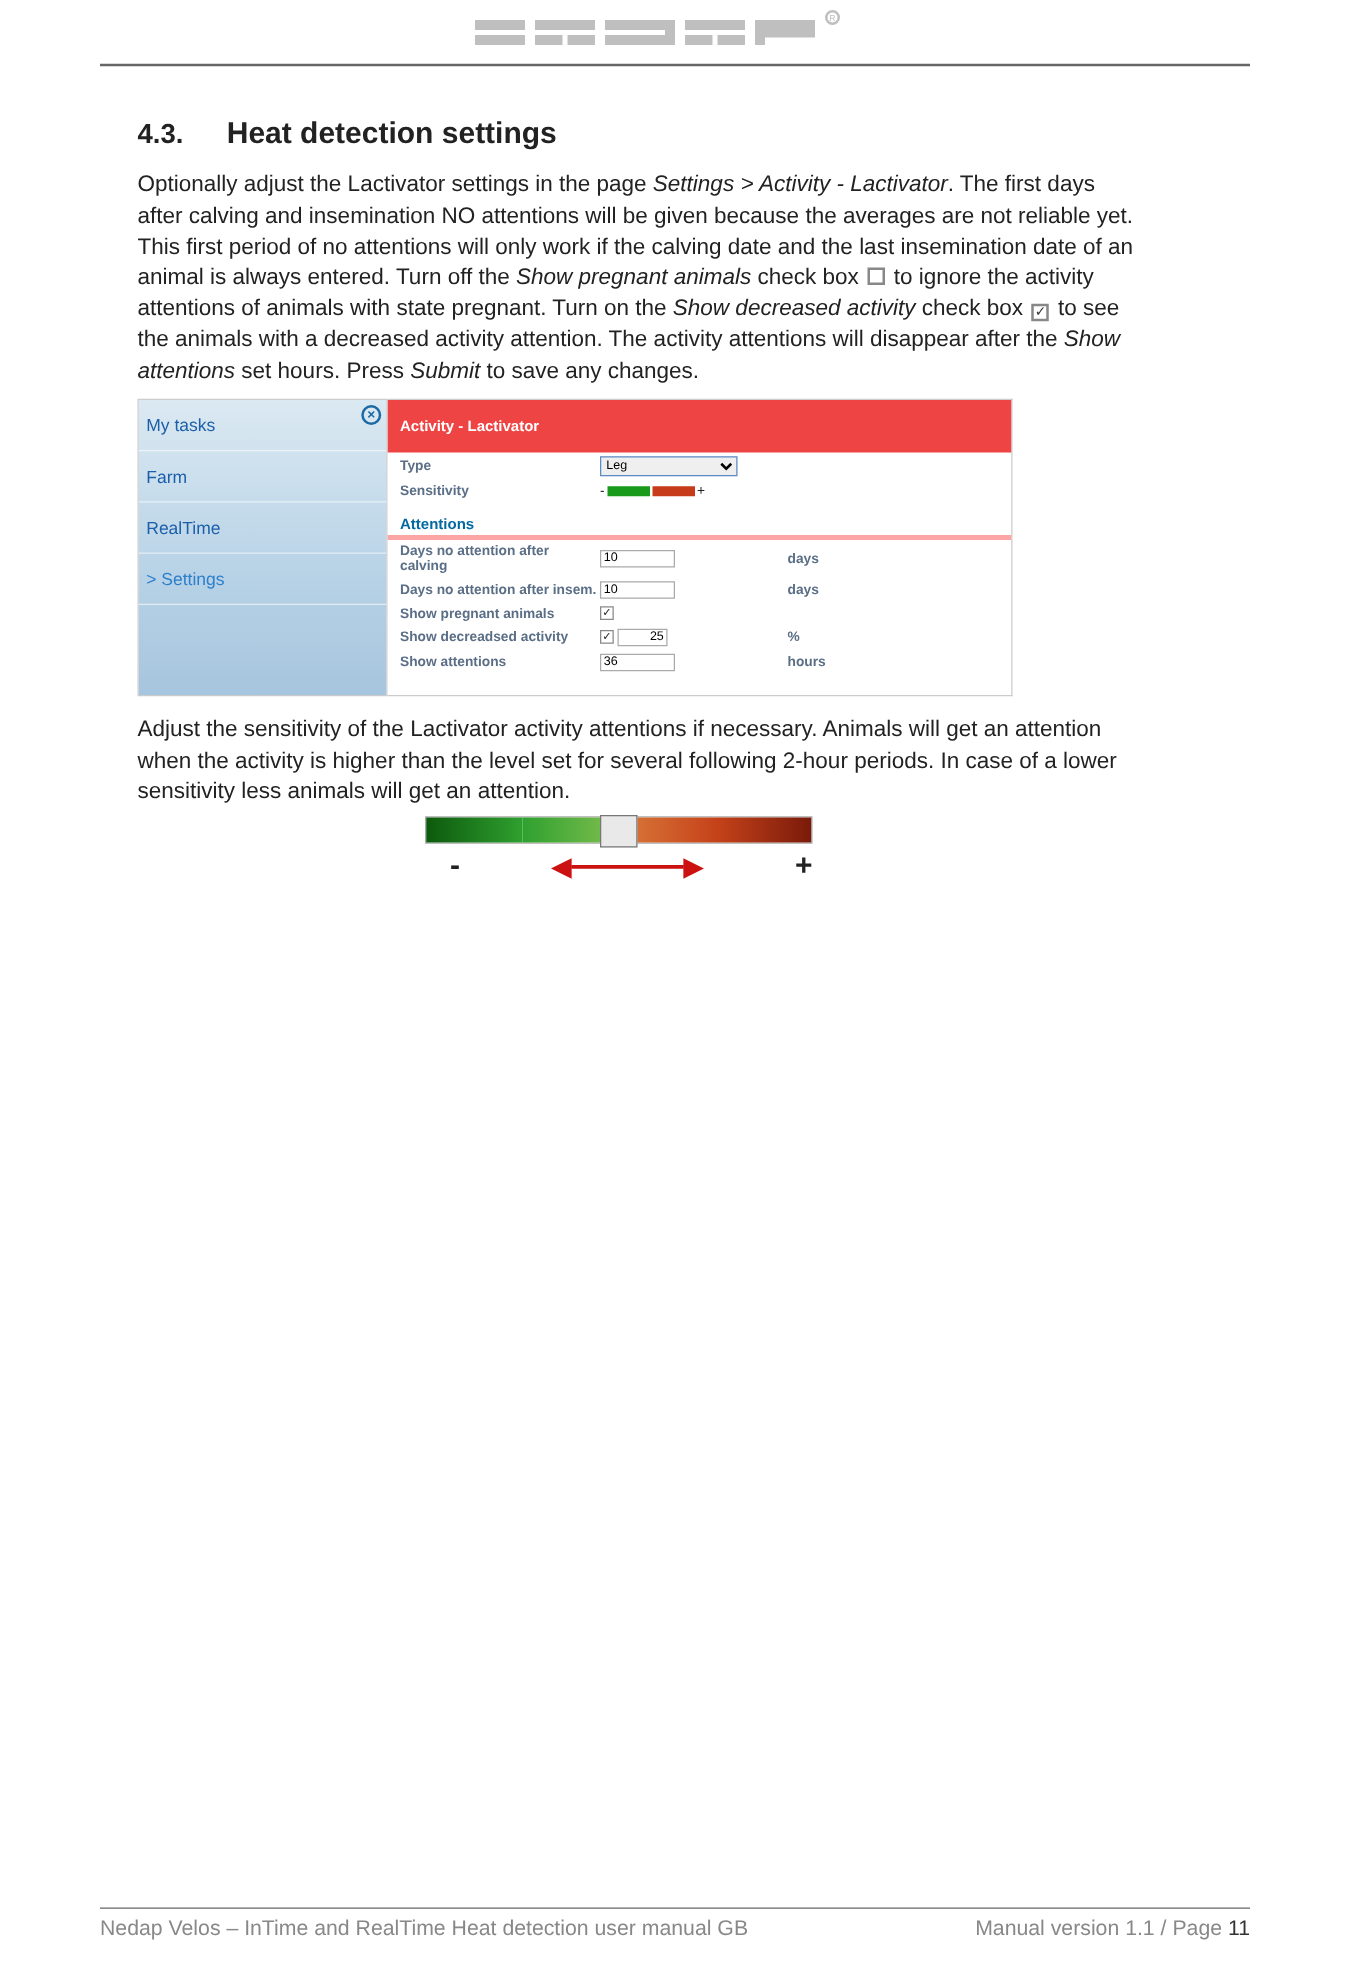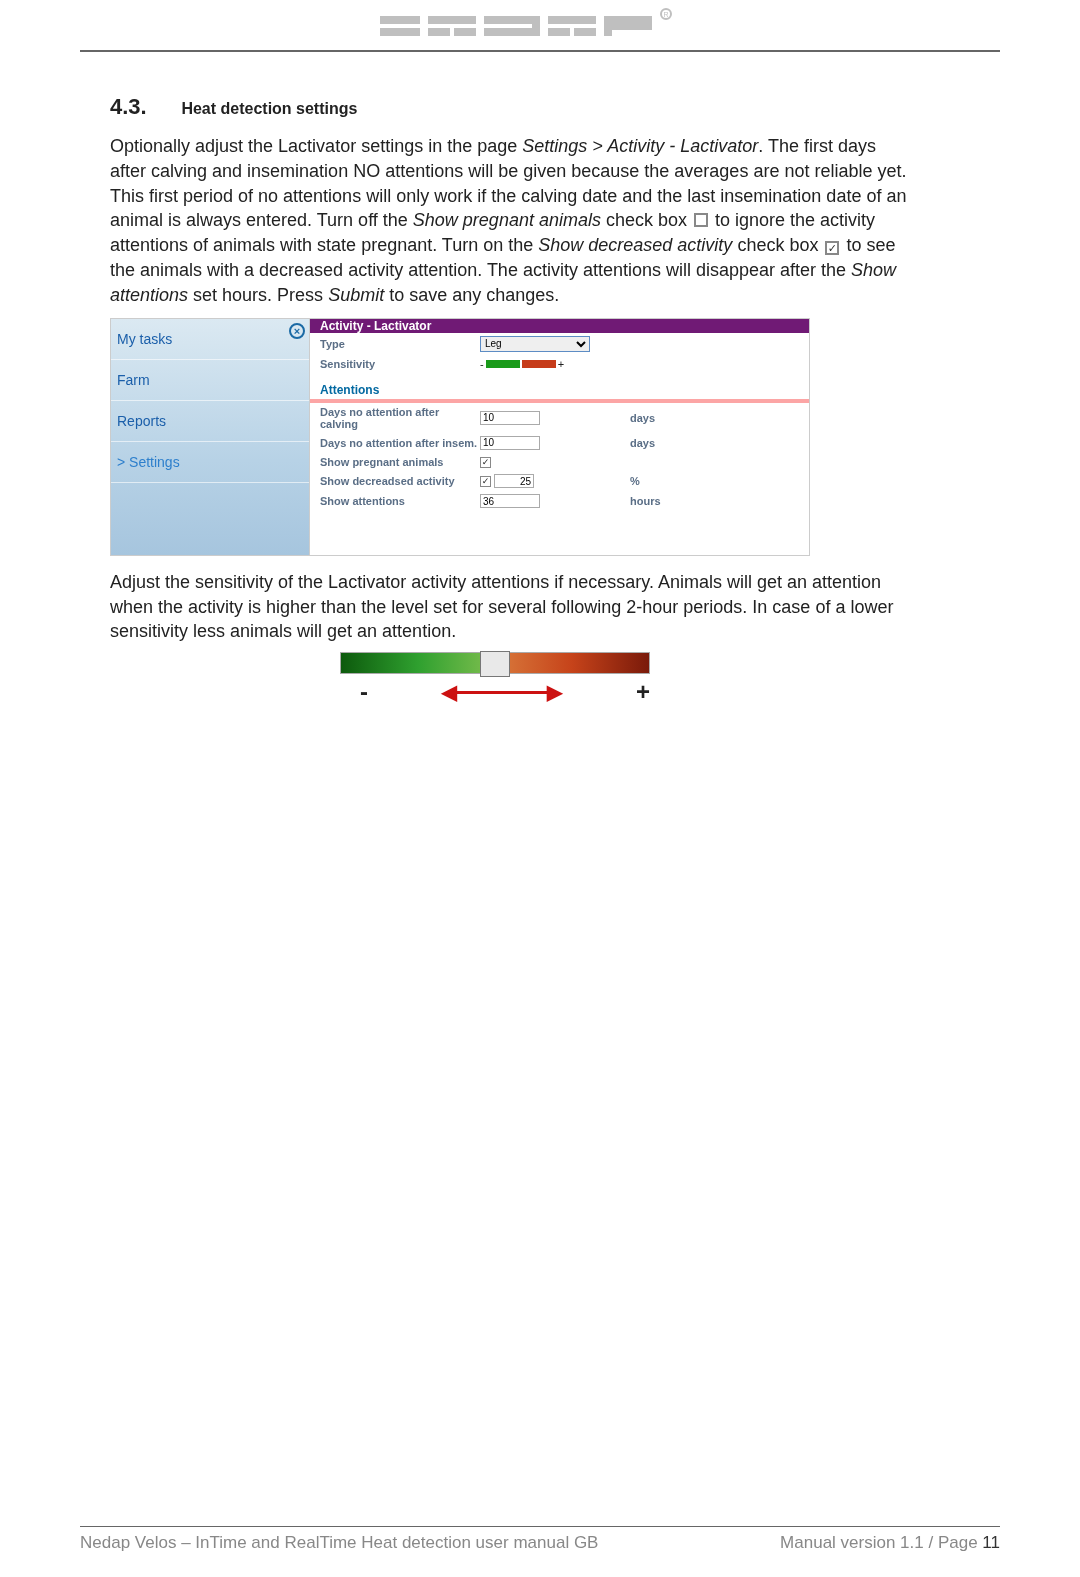--- a/index.html
+++ b/index.html
@@ -3,34 +3,34 @@
 <meta charset="utf-8">
 <style>
   * { box-sizing: border-box; margin: 0; padding: 0; }
   html, body { width: 1080px; height: 1577px; background: #fff; font-family: Arial, Helvetica, sans-serif; color: #222; }
   .page { width: 1080px; height: 1577px; position: relative; padding: 0 80px; }
   .header-logo { text-align: center; padding: 8px 0 4px 0; }
   .header-logo svg { display: inline-block; }
   .rule { border: none; border-top: 2px solid #666; width: 920px; margin: 0 auto; }
   .content { padding: 40px 30px 0 30px; }
   .section-number { font-size: 22px; font-weight: bold; display: inline-block; margin-right: 28px; }
-  .section-title { font-size: 16px; font-weight: bold; display: inline-block; }
+  .section-title { font-size: 24px; font-weight: bold; display: inline-block; }
   .body-text { font-size: 18px; line-height: 1.38; margin-top: 14px; max-width: 800px; }
   .italic { font-style: italic; }
   .chk { display: inline-block; width: 14px; height: 14px; border: 2px solid #888; background: #fff; vertical-align: -1px; margin: 0 2px; }
   .chk.checked::after { content: "✓"; font-size: 11px; line-height: 10px; display: block; text-align: center; color: #333; }
 
   
   .app-shot { width: 700px; height: 238px; margin: 10px 0 14px 0; display: flex; font-size: 11px; }
   .sidebar { width: 200px; background: linear-gradient(#dbe9f2,#b7d2e6 60%,#a6c5de); border: 1px solid #ccc; position: relative; }
   .sidebar .close { position: absolute; top: 4px; right: 4px; width: 16px; height: 16px; border: 2px solid #1b6aa5; border-radius: 50%; color: #1b6aa5; text-align: center; line-height: 12px; font-weight: bold; }
   .side-item { padding: 12px 0 12px 6px; font-weight: normal; color: #1b5faa; font-size: 14px; border-bottom: 1px solid rgba(255,255,255,0.6); }
   .side-item.active { color: #2d7fcc; }
   .main { flex: 1; background: #fff; border: 1px solid #ccc; border-left: none; }
-  .main-head { background: #701a75; color: #fff; font-weight: bold; padding: 0 10px; font-size: 12px; }
+  .main-head { background: #ef4444; color: #fff; font-weight: bold; padding: 14px 10px; font-size: 12px; }
   .crumbs { padding: 6px 10px; color: #666; font-size: 11px; display: flex; gap: 14px; align-items: center; border-bottom: 1px solid #ddd; }
   .crumbs .homeicon { width: 10px; height: 10px; background: #777; clip-path: polygon(50% 0,100% 50%,80% 50%,80% 100%,20% 100%,20% 50%,0 50%); }
   .form-row { display: flex; align-items: center; padding: 3px 10px; }
   .form-row .lbl { width: 160px; color: #5a6e86; font-weight: bold; font-size: 11px; }
   .form-row .fld { width: 120px; }
   .form-row .unit { width: 60px; color: #5a6e86; font-weight: bold; font-size: 11px; margin-left: 30px;}
   .form-row input[type=text] { width: 60px; height: 14px; border: 1px solid #aaa; font-size: 10px; padding: 0 2px;}
   .form-row select { width: 110px; height: 16px; border: 1px solid #5d8cc4; font-size: 10px; }
   .sens-bar { display:inline-flex; align-items:center; gap:2px;}
   .sens-bar .seg { width: 34px; height: 8px; }
@@ -95,21 +95,21 @@
 
     <p class="body-text">
       <span>Optionally adjust the Lactivator settings in the page </span><span class="italic">Settings &gt; Activity - Lactivator</span><span>. The first days after calving and insemination NO attentions will be given because the averages are not reliable yet. This first period of no attentions will only work if the calving date and the last insemination date of an animal is always entered. Turn off the </span><span class="italic">Show pregnant animals</span><span> check box </span><span class="chk"></span><span> to ignore the activity attentions of animals with state pregnant. Turn on the </span><span class="italic">Show decreased activity</span><span> check box </span><span class="chk checked"></span><span> to see the animals with a decreased activity attention. The activity attentions will disappear after the </span><span class="italic">Show attentions</span><span> set hours. Press </span><span class="italic">Submit</span><span> to save any changes.</span>
     </p>
 
     <div class="app-shot">
       <div class="sidebar">
         <div class="close">×</div>
         <div class="side-item">My tasks</div>
         <div class="side-item">Farm</div>
-        <div class="side-item">Reports</div>
+        <div class="side-item">RealTime</div>
         <div class="side-item active">&gt; Settings</div>
       </div>
       <div class="main">
         <div class="main-head">Activity - Lactivator</div>
         <div class="form-row">
           <span class="lbl">Type</span>
           <span class="fld"><select><option>Leg</option></select></span>
         </div>
         <div class="form-row">
           <span class="lbl">Sensitivity</span>

